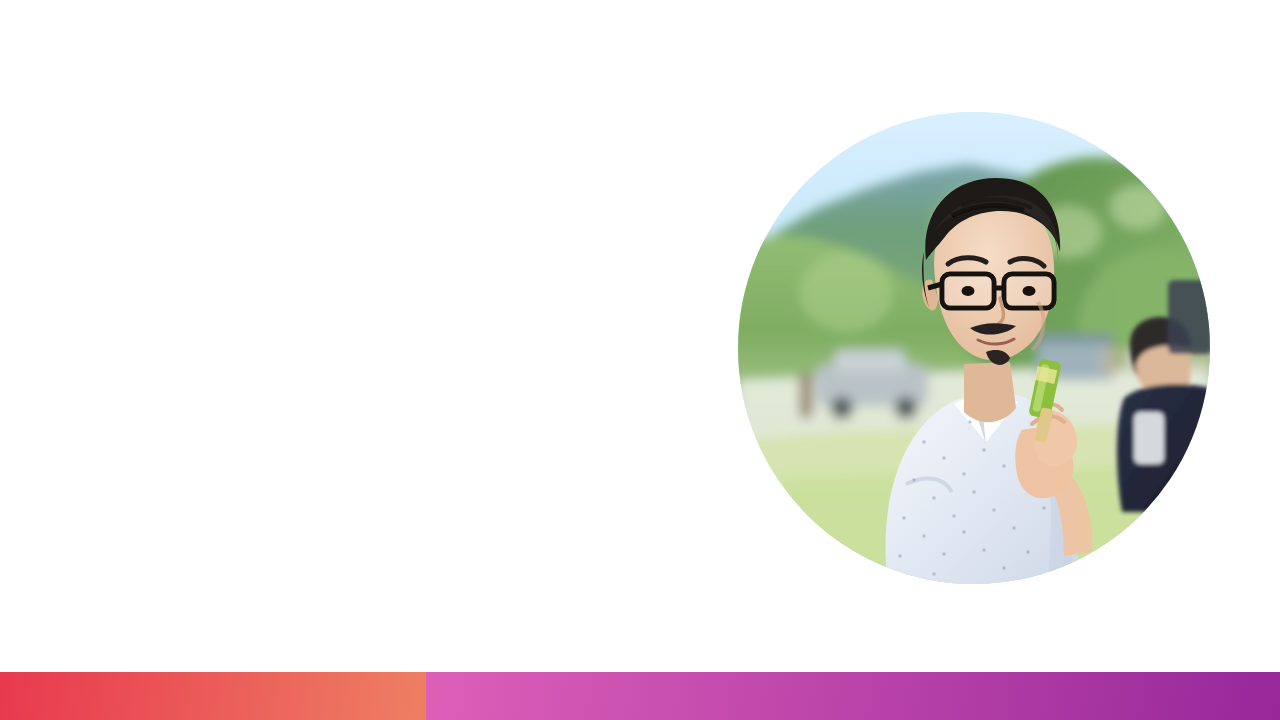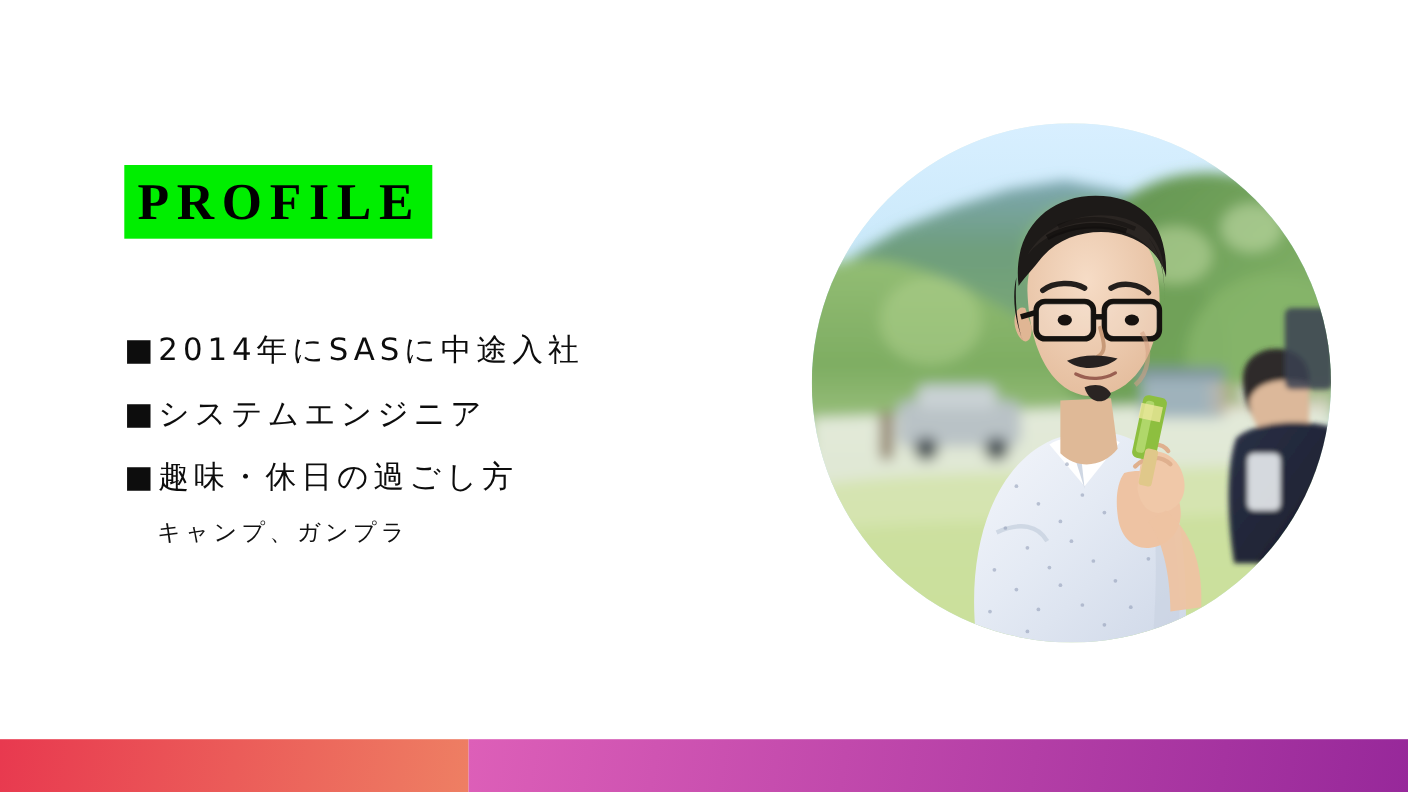--- a/index.html
+++ b/index.html
@@ -90,34 +90,20 @@
   }
   .bar-seg { height:100%; }
   .bar-seg-left  { width:426px; }
   .bar-seg-right { width:854px; }
 </style>
 </head>
 <body>
 
 <div id="slide">
 
-  <div class="left-col">
-
-    <div class="title-wrap">
-      <span class="slide-title" style="background: rgb(0, 238, 0); color: rgb(0, 0, 0);">PROFILE</span>
-    </div>
-
-    <ul class="bullet-list">
-      <li class="bullet-item">■2014年にSASに中途入社</li>
-      <li class="bullet-item">■システムエンジニア</li>
-      <li class="bullet-item">■趣味・休日の過ごし方</li>
-      <li class="sub-item">キャンプ、ガンプラ</li>
-    </ul>
-
-  </div>
 
   <div class="photo-circle">
     <svg viewBox="0 0 472 472" preserveAspectRatio="xMidYMid slice">
       <defs>
         <linearGradient id="sky" x1="0" y1="0" x2="0" y2="1">
           <stop offset="0%" stop-color="#d8efff"></stop>
           <stop offset="45%" stop-color="#bfe4f6"></stop>
           <stop offset="100%" stop-color="#cfe8dd"></stop>
         </linearGradient>
         <linearGradient id="mtn" x1="0" y1="0" x2="0" y2="1">

